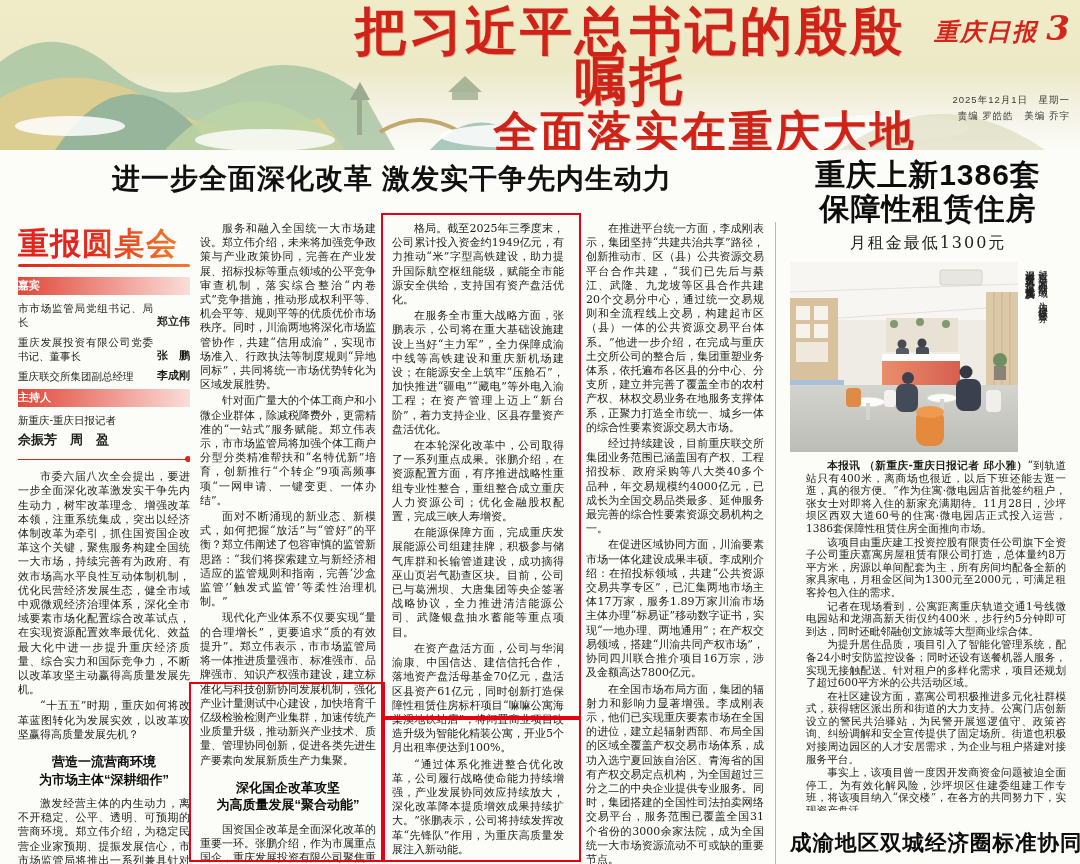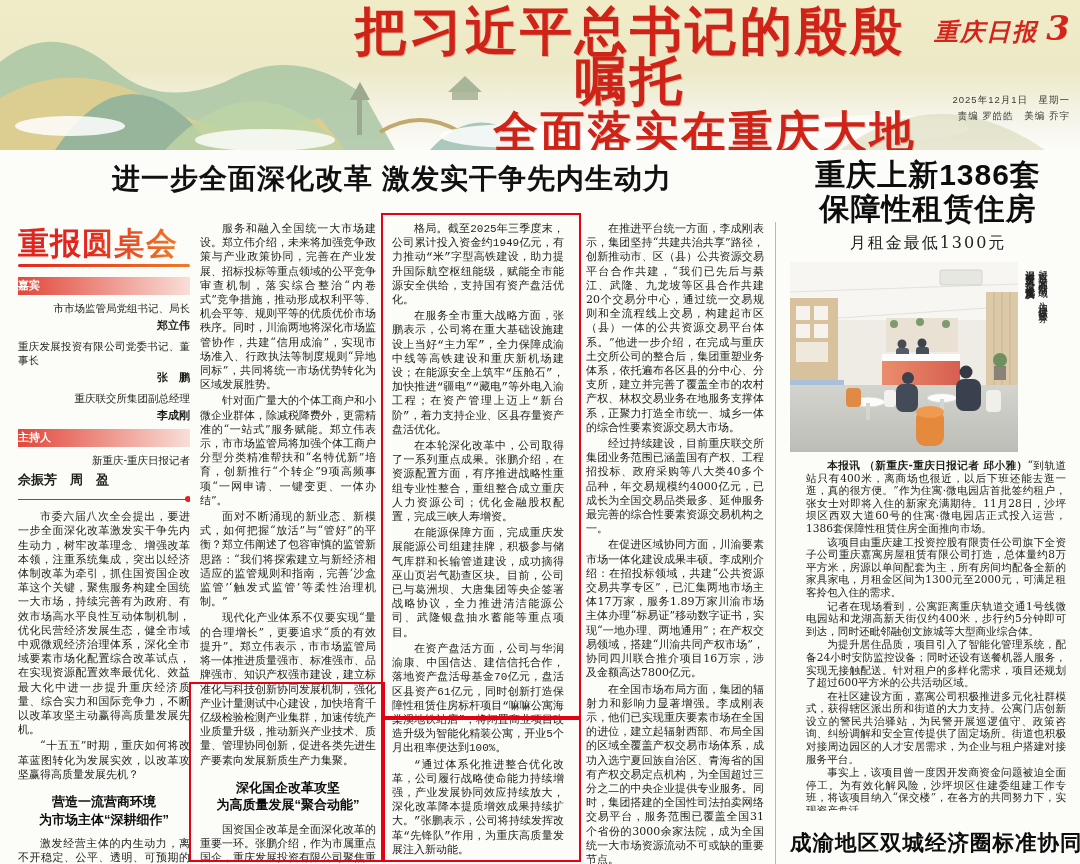--- a/index.html
+++ b/index.html
@@ -27,32 +27,32 @@
           letter-spacing:1px;color:#111;}
 
   
   .ncol{position:absolute;top:222px;height:642px;overflow:hidden;font-size:11px;line-height:14.2px;
         text-align:justify;color:#1d1d1b;}
   .ncol p{margin:0 0 2px;text-indent:2em;}
   .subhead{font-family:"Liberation Sans",sans-serif;font-weight:bold;font-size:13px;line-height:17.5px;
         text-align:center;text-indent:0;margin:11px 0 9px;color:#0e0e0e;}
   .col1{left:18px;width:172px;top:226px;height:638px;}
   .col2{left:200px;width:176px;}
-  .col3{left:392px;width:172px;font-family:Liberation Mono, monospace;}
+  .col3{left:392px;width:172px;}
   .col4{left:586px;width:178px;}
 
   
   .rt-logo{font-family:"Liberation Sans",sans-serif;font-weight:900;font-size:31px;line-height:36px;
         letter-spacing:1px;white-space:nowrap;}
   .rt-bold{color:#e2241d;}
   .rt-grad{background:linear-gradient(90deg,#e2241d,#f07a28);-webkit-background-clip:text;background-clip:text;color:#f07a28;-webkit-text-fill-color:transparent;}
   .rt-underline{height:3px;background:linear-gradient(90deg,#e2241d,#f07a28);border-radius:2px;margin:2px 0 10px;}
   .sec-bar{height:18px;line-height:17px;color:#fff;font-family:"Liberation Sans",sans-serif;
         font-weight:bold;font-size:11px;background:linear-gradient(90deg,#e2473a,#f9ded8);}
-  .person-row{display:flex;align-items:flex-end;gap:4px;font-size:10.5px;line-height:14px;margin:6px 0;flex-direction:column;}
+  .person-row{display:flex;align-items:flex-end;gap:4px;font-size:10.5px;line-height:14px;margin:6px 0;}
   .person-row .ttl{flex:1;}
   .person-row .nm{font-weight:bold;white-space:nowrap;font-size:11px;}
   .host-names{font-weight:bold;font-size:13px;margin-top:4px;}
   .rule{border-top:1.5px solid #e2241d;position:relative;margin:12px 0 10px;}
   .rule::after{content:'';position:absolute;right:-1px;top:-4px;width:6px;height:6px;border-radius:50%;background:#e2241d;}
 
   
   .red-box{position:absolute;border:2.5px solid #e60012;pointer-events:none;z-index:6;}
   .rb1{left:381px;top:213px;width:196px;height:503px;}
   .rb2{left:381px;top:716px;width:196px;height:142px;}

